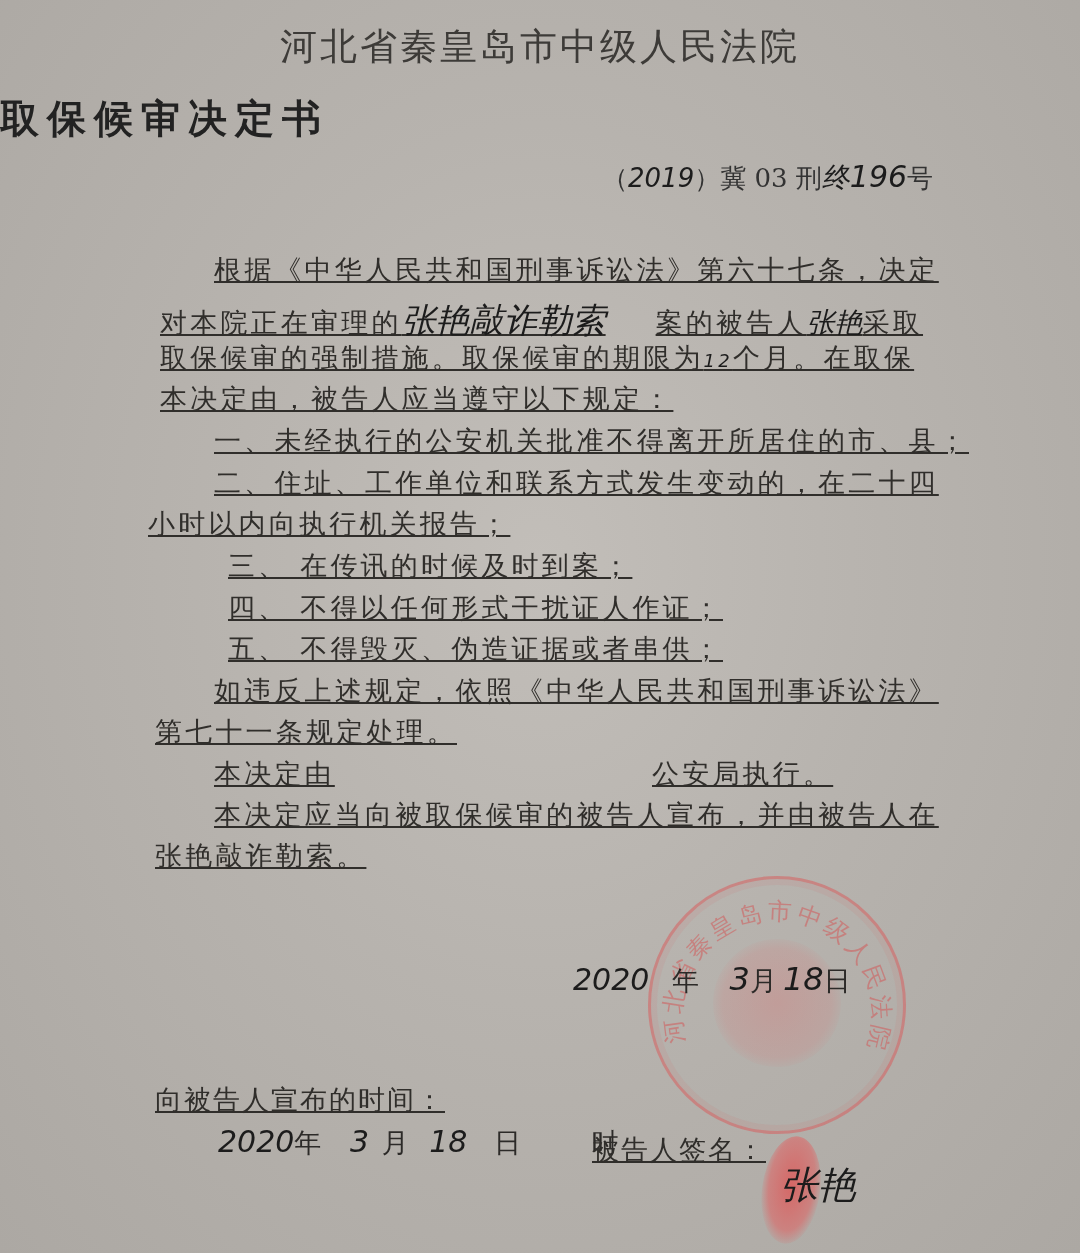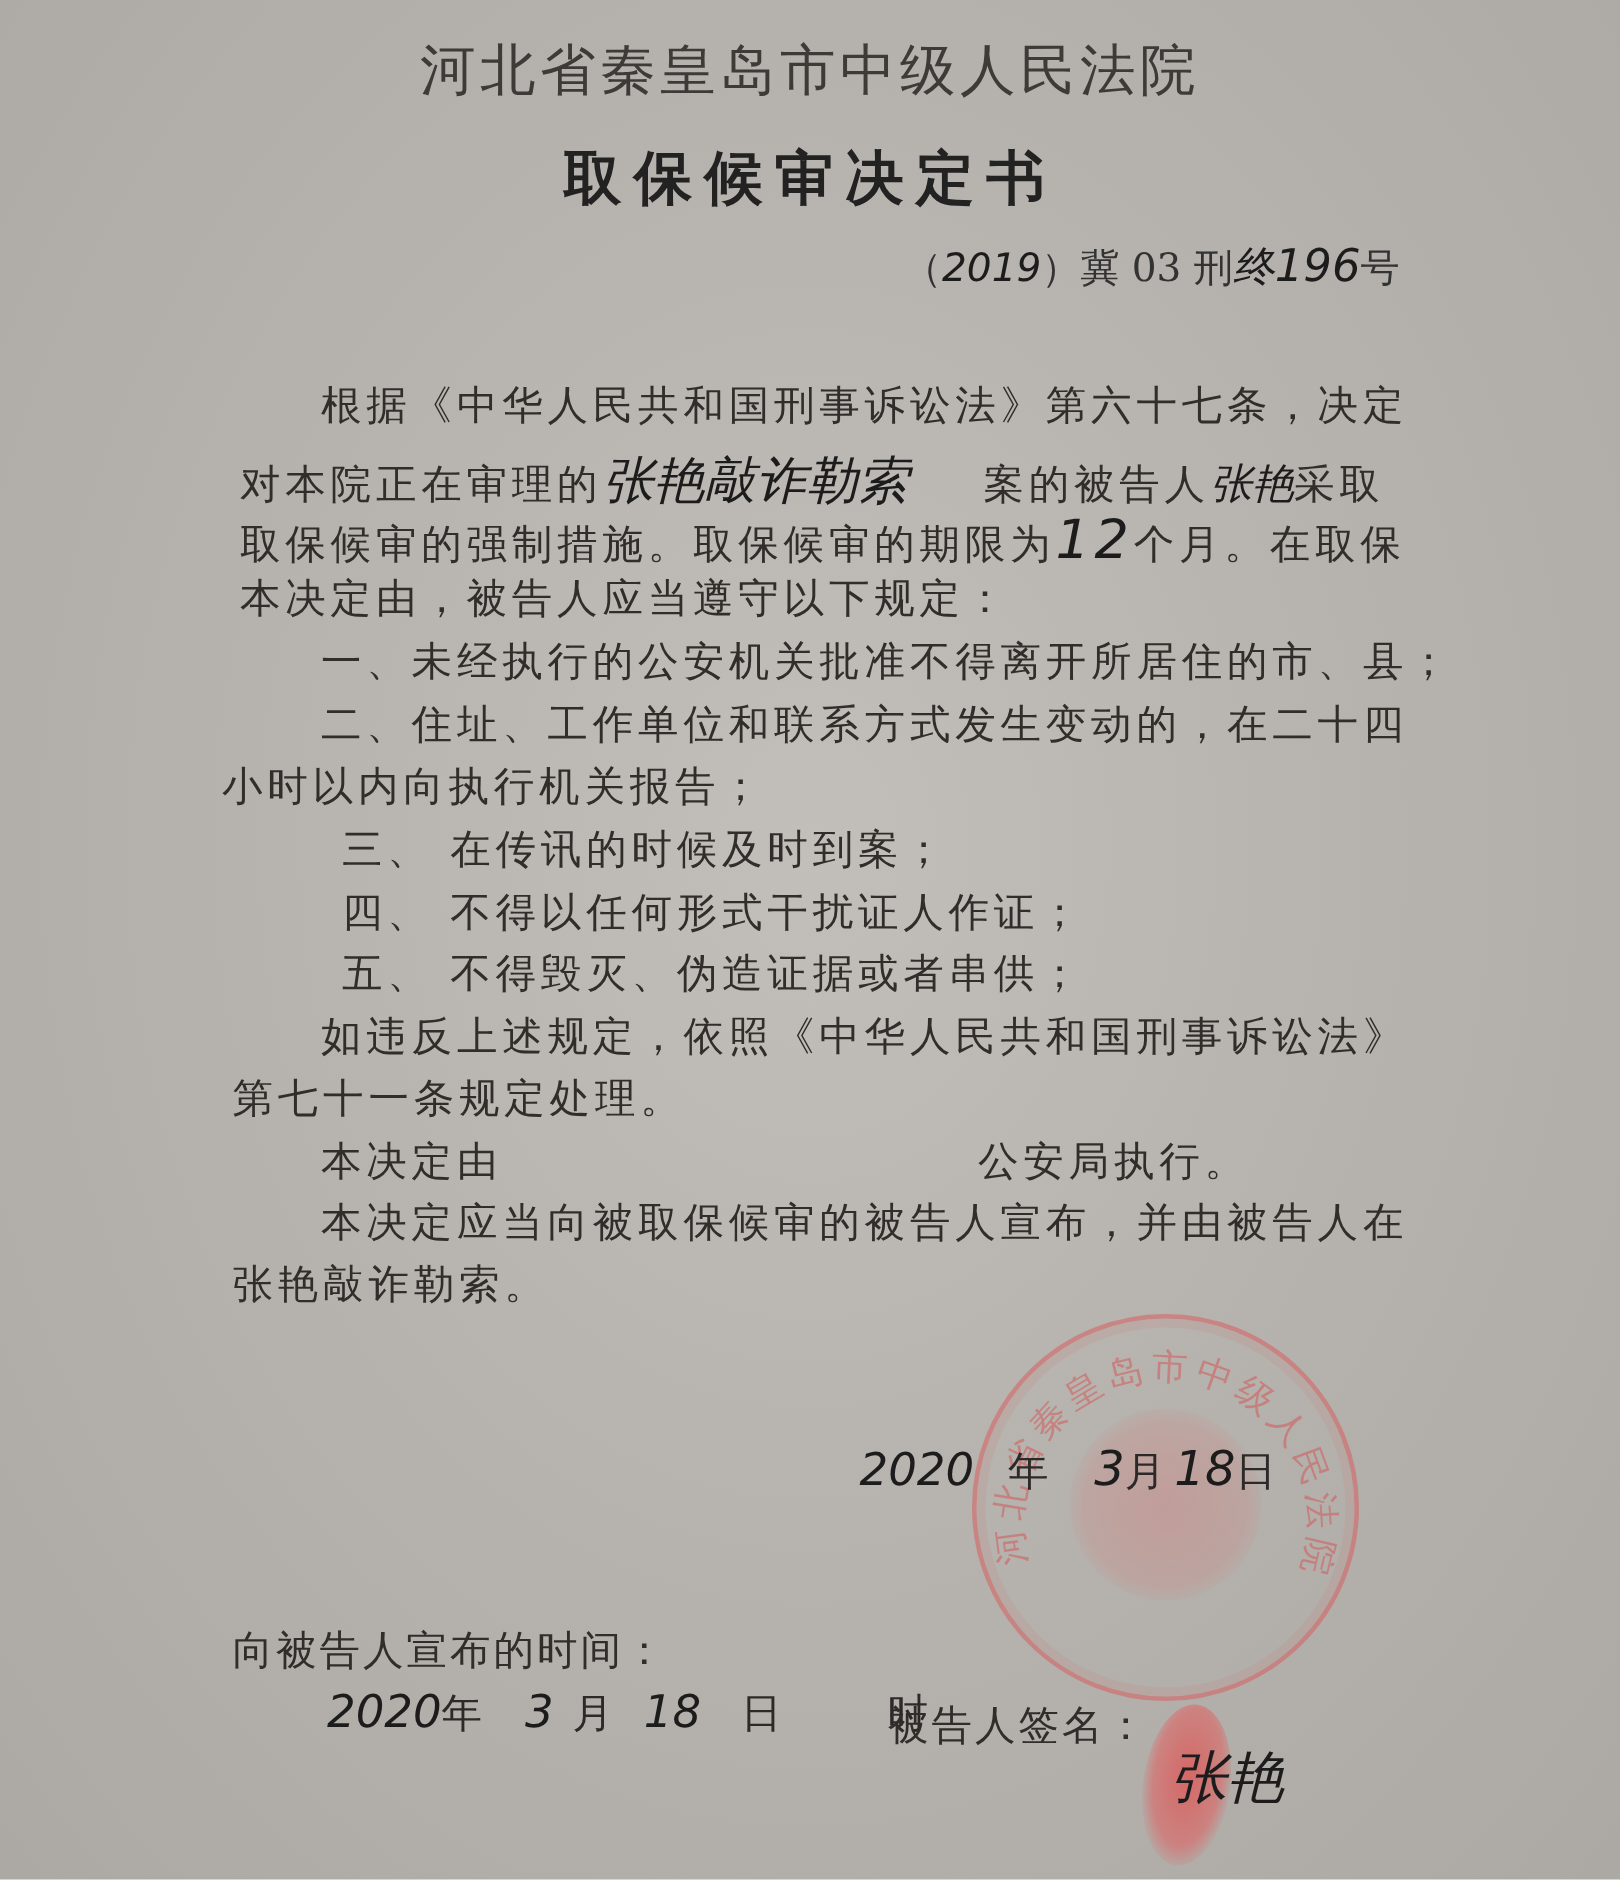--- a/index.html
+++ b/index.html
@@ -9,26 +9,26 @@
       font-family: "DejaVu Serif", "Liberation Serif", serif;
       color: #2c2a28;
     }
     .abs { position: absolute; white-space: nowrap; }
     .court-name {
       left: 0; width: 1080px; top: 22px; text-align: center;
       font-family: "DejaVu Sans", "Liberation Sans", sans-serif;
       font-size: 37px; letter-spacing: 3px; color: #3d3b38; font-weight: 300;
     }
     .doc-title {
-      left: 0; width: 1080px; top: 92px; text-align: center;
+      left: 0; width: 1080px; top: 92px; 
       font-size: 39px; font-weight: bold; letter-spacing: 8px; color: #222;
     }
     .case-no { left: 602px; top: 159px; font-size: 26px; color: #333; }
     .hw { font-family: "DejaVu Sans", "Liberation Sans", sans-serif; font-style: italic; color: #1c1c1c; }
-    .line { font-size: 27px; letter-spacing: 3.2px; color: #302e2b; }
+    .line { font-size: 27px; letter-spacing: 3.2px; color: #302e2b; text-decoration: underline; }
     .stamp {
       left: 648px; top: 876px; width: 252px; height: 252px; border-radius: 50%;
       border: 3px solid rgba(215,95,95,0.55);
       box-shadow: inset 0 0 0 6px rgba(215,95,95,0.10);
     }
     .stamp-inner {
       position: absolute; left: 62px; top: 60px; width: 128px; height: 128px; border-radius: 50%;
       background: radial-gradient(circle, rgba(220,110,110,0.30) 0%, rgba(220,110,110,0.18) 60%, rgba(220,110,110,0) 75%);
     }
     .stamp-text {
@@ -48,21 +48,21 @@
 
 <div class="abs case-no">
   <span>（</span><span class="hw" style="font-size:26px">2019</span><span>）冀 03 刑</span><span class="hw" style="font-size:28px">终</span><span class="hw" style="font-size:30px">196</span><span>号</span>
 </div>
 
 <div class="abs line" style="left:214px;top:252px">根据《中华人民共和国刑事诉讼法》第六十七条，决定</div>
 <div class="abs line" style="left:160px;top:298px">
   <span>对本院正在审理的</span><span class="hw" style="font-size:34px;letter-spacing:0">张艳敲诈勒索</span><span style="display:inline-block;width:50px"></span><span>案的被告人</span><span class="hw" style="font-size:28px;letter-spacing:0">张艳</span><span>采取</span>
 </div>
 <div class="abs line" style="left:160px;top:340px">
-  <span>取保候审的强制措施。取保候审的期限为</span><span class="hw" style="font-size:36px">12</span><span>个月。在取保</span>
+  <span>取保候审的强制措施。取保候审的期限为</span><span class="hw" style="font-size:18px">12</span><span>个月。在取保</span>
 </div>
 <div class="abs line" style="left:160px;top:381px">本决定由，被告人应当遵守以下规定：</div>
 
 <div class="abs line" style="left:214px;top:423px">一、未经执行的公安机关批准不得离开所居住的市、县；</div>
 <div class="abs line" style="left:214px;top:465px">二、住址、工作单位和联系方式发生变动的，在二十四</div>
 <div class="abs line" style="left:148px;top:506px">小时以内向执行机关报告；</div>
 <div class="abs line" style="left:228px;top:548px">三、 在传讯的时候及时到案；</div>
 <div class="abs line" style="left:228px;top:590px">四、 不得以任何形式干扰证人作证；</div>
 <div class="abs line" style="left:228px;top:631px">五、 不得毁灭、伪造证据或者串供；</div>
 <div class="abs line" style="left:214px;top:673px">如违反上述规定，依照《中华人民共和国刑事诉讼法》</div>

